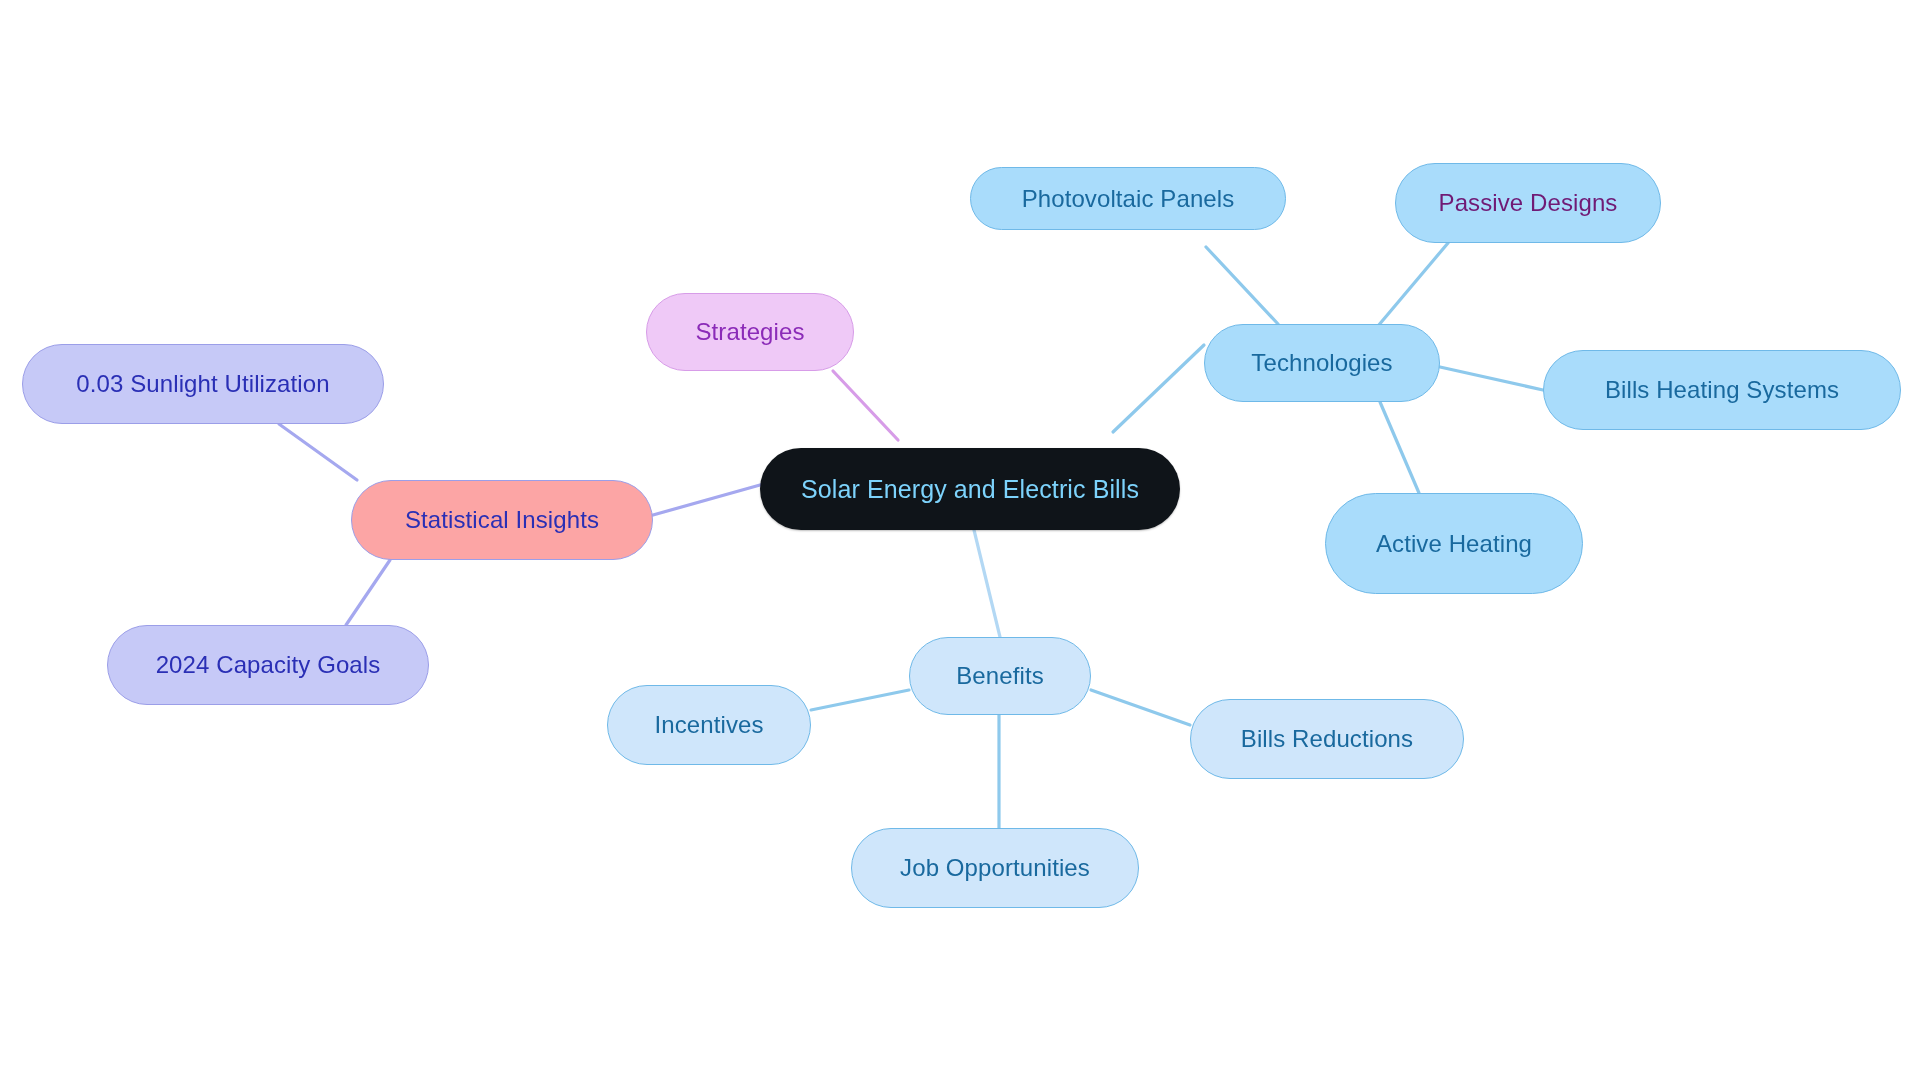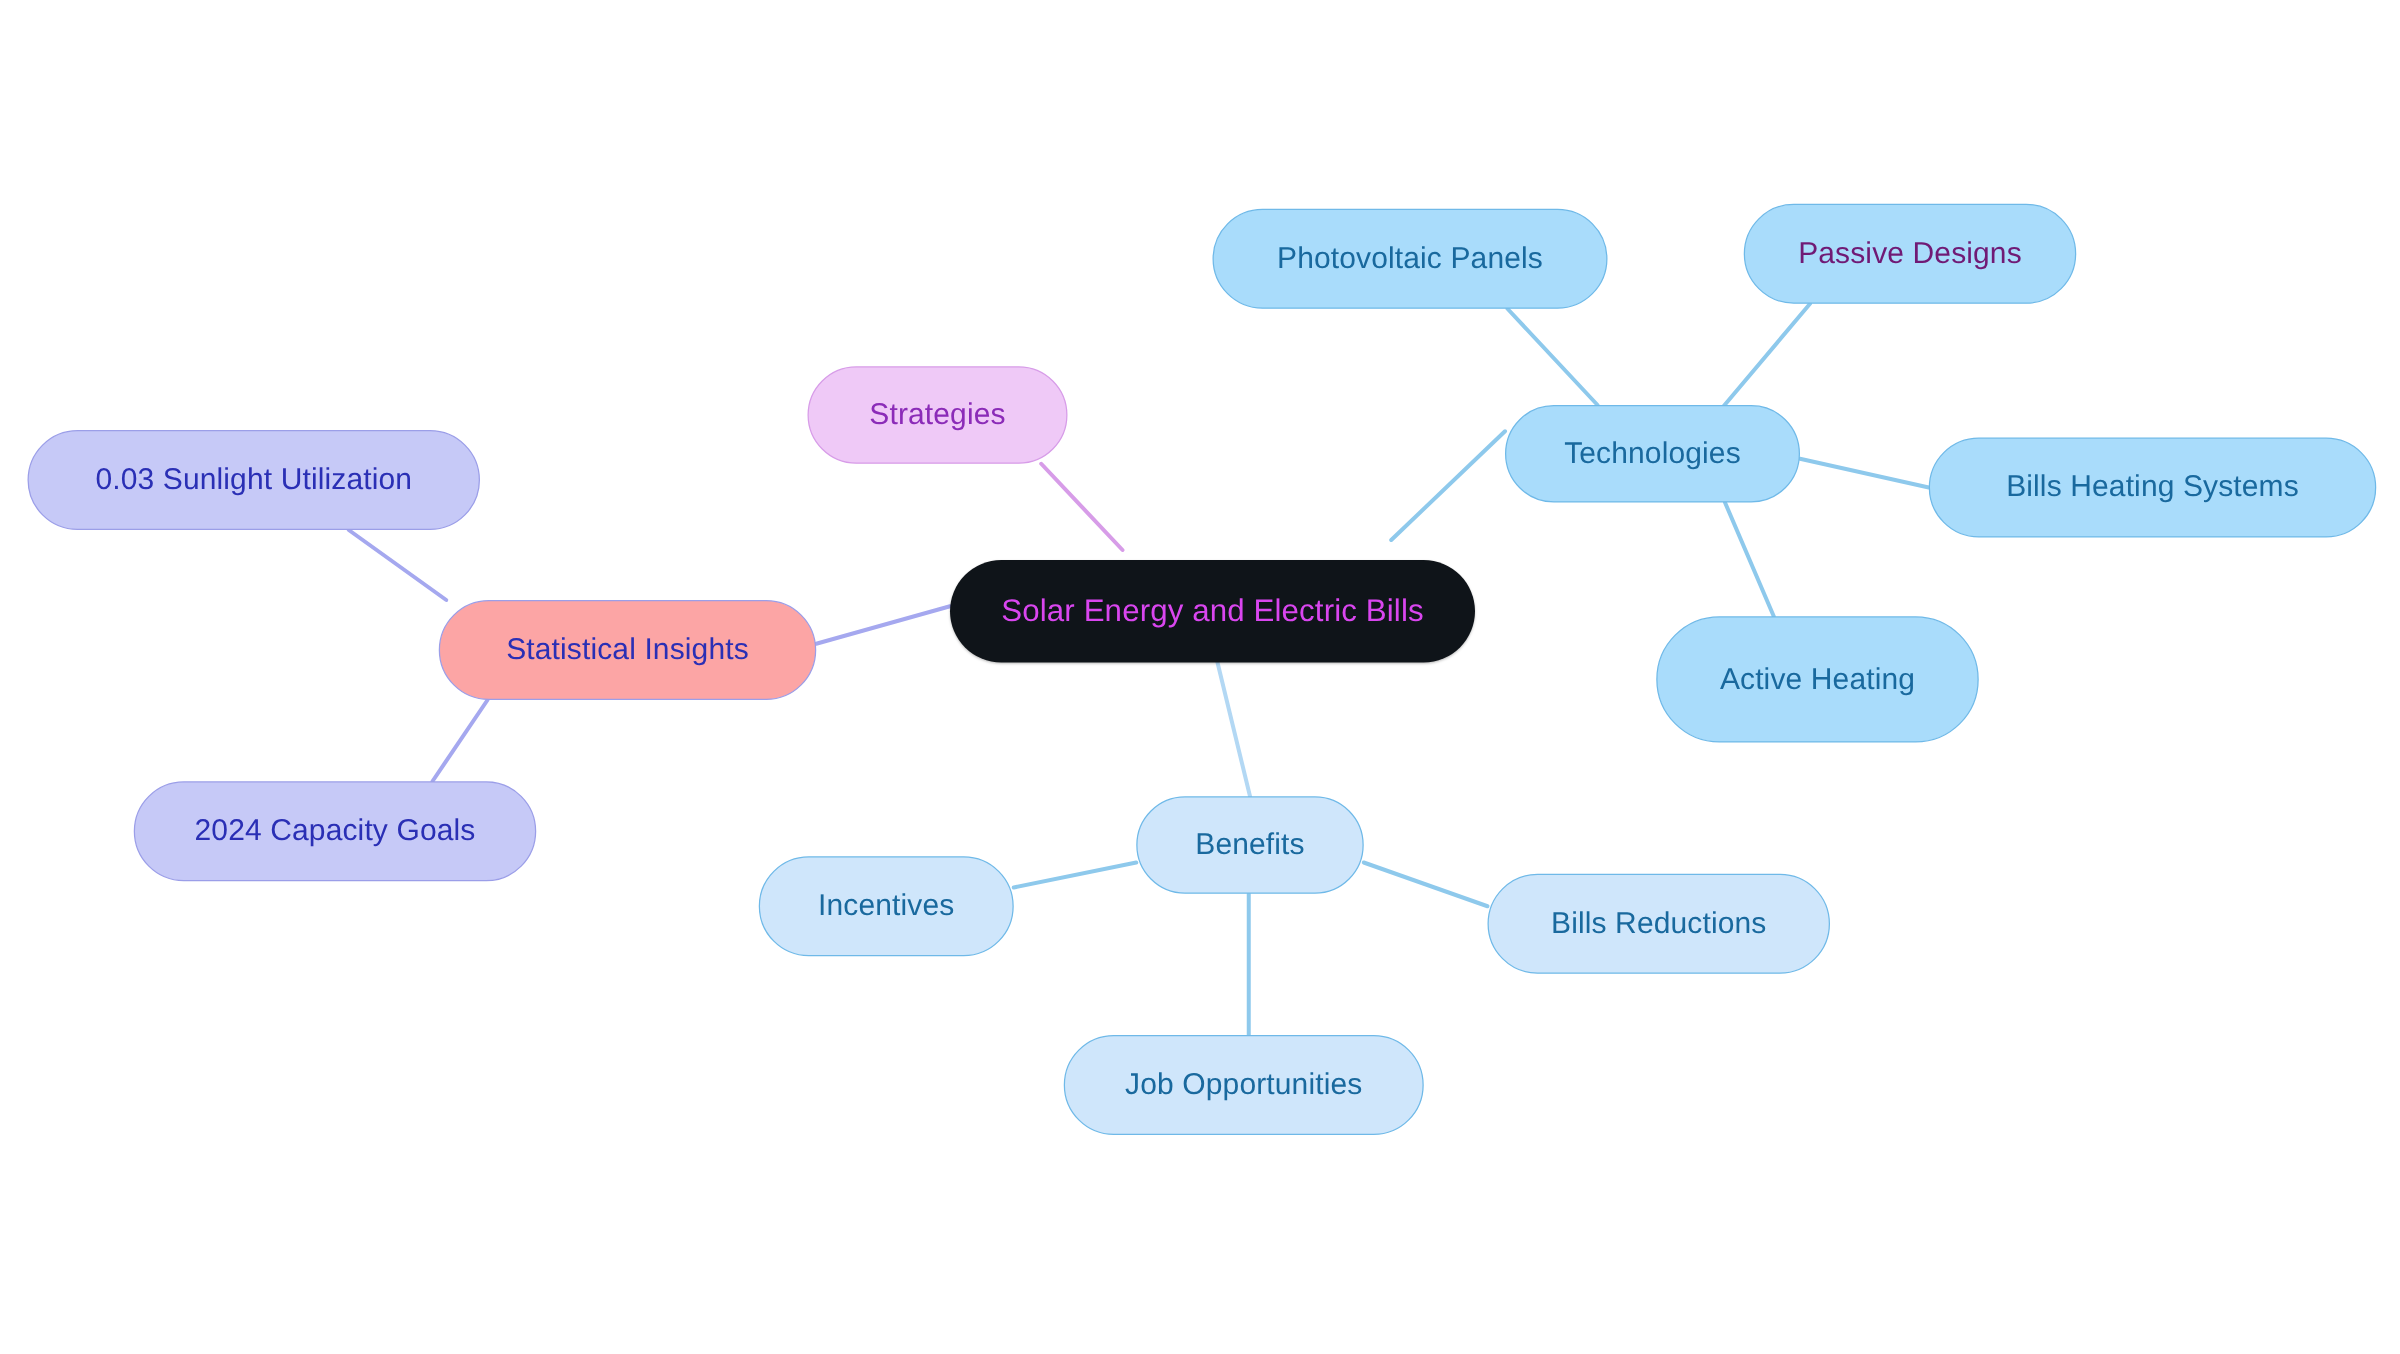--- a/index.html
+++ b/index.html
@@ -60,26 +60,26 @@
       <line x1="909" y1="690" x2="811" y2="710" stroke="#8ec9ec" stroke-width="3.2" stroke-linecap="round"></line>
       <line x1="1091" y1="690" x2="1190" y2="725" stroke="#8ec9ec" stroke-width="3.2" stroke-linecap="round"></line>
       <line x1="999" y1="715" x2="999" y2="828" stroke="#8ec9ec" stroke-width="3.2" stroke-linecap="round"></line>
       <line x1="760" y1="485" x2="653" y2="515" stroke="#a5a8ef" stroke-width="3.2" stroke-linecap="round"></line>
       <line x1="357" y1="480" x2="279" y2="424" stroke="#a5a8ef" stroke-width="3.2" stroke-linecap="round"></line>
       <line x1="390" y1="560" x2="346" y2="625" stroke="#a5a8ef" stroke-width="3.2" stroke-linecap="round"></line>
       <line x1="898" y1="440" x2="833" y2="371" stroke="#d79ce8" stroke-width="3.2" stroke-linecap="round"></line>
     </svg>
   <div id="node-layer">
       <div class="node node-root" style="left: 760px; top: 448px; width: 420px; height: 82px; background: rgb(15, 20, 25); border-color: rgb(15, 20, 25);">
-        <span class="node-label" style="color: #d946ef; font-size: 25px;">Solar Energy and Electric Bills</span>
+        <span class="node-label" style="color: #7dd3fc; font-size: 25px;">Solar Energy and Electric Bills</span>
       </div>
       <div class="node" style="left: 1204px; top: 324px; width: 236px; height: 78px; background: rgb(169, 220, 251); border-color: rgb(111, 185, 232);">
         <span class="node-label" style="color: rgb(25, 105, 158); font-size: 24px; text-align: right;">Technologies</span>
       </div>
-      <div class="node" style="left: 970px; top: 167px; width: 316px; height: 80px; background: rgb(169, 220, 251); border-color: rgb(111, 185, 232);">
+      <div class="node" style="left: 970px; top: 167px; width: 316px; height: 63px; background: rgb(169, 220, 251); border-color: rgb(111, 185, 232);">
         <span class="node-label" style="color: rgb(25, 105, 158); font-size: 24px;">Photovoltaic Panels</span>
       </div>
       <div class="node" style="left: 1395px; top: 163px; width: 266px; height: 80px; background: rgb(169, 220, 251); border-color: rgb(111, 185, 232);">
         <span class="node-label" style="color: #701a75; font-size: 24px;">Passive Designs</span>
       </div>
       <div class="node" style="left: 1543px; top: 350px; width: 358px; height: 80px; background: rgb(169, 220, 251); border-color: rgb(111, 185, 232);">
         <span class="node-label" style="color: rgb(25, 105, 158); font-size: 24px;">Bills Heating Systems</span>
       </div>
       <div class="node" style="left: 1325px; top: 493px; width: 258px; height: 101px; background: rgb(169, 220, 251); border-color: rgb(111, 185, 232);">
         <span class="node-label" style="color: rgb(25, 105, 158); font-size: 24px;">Active Heating</span>

